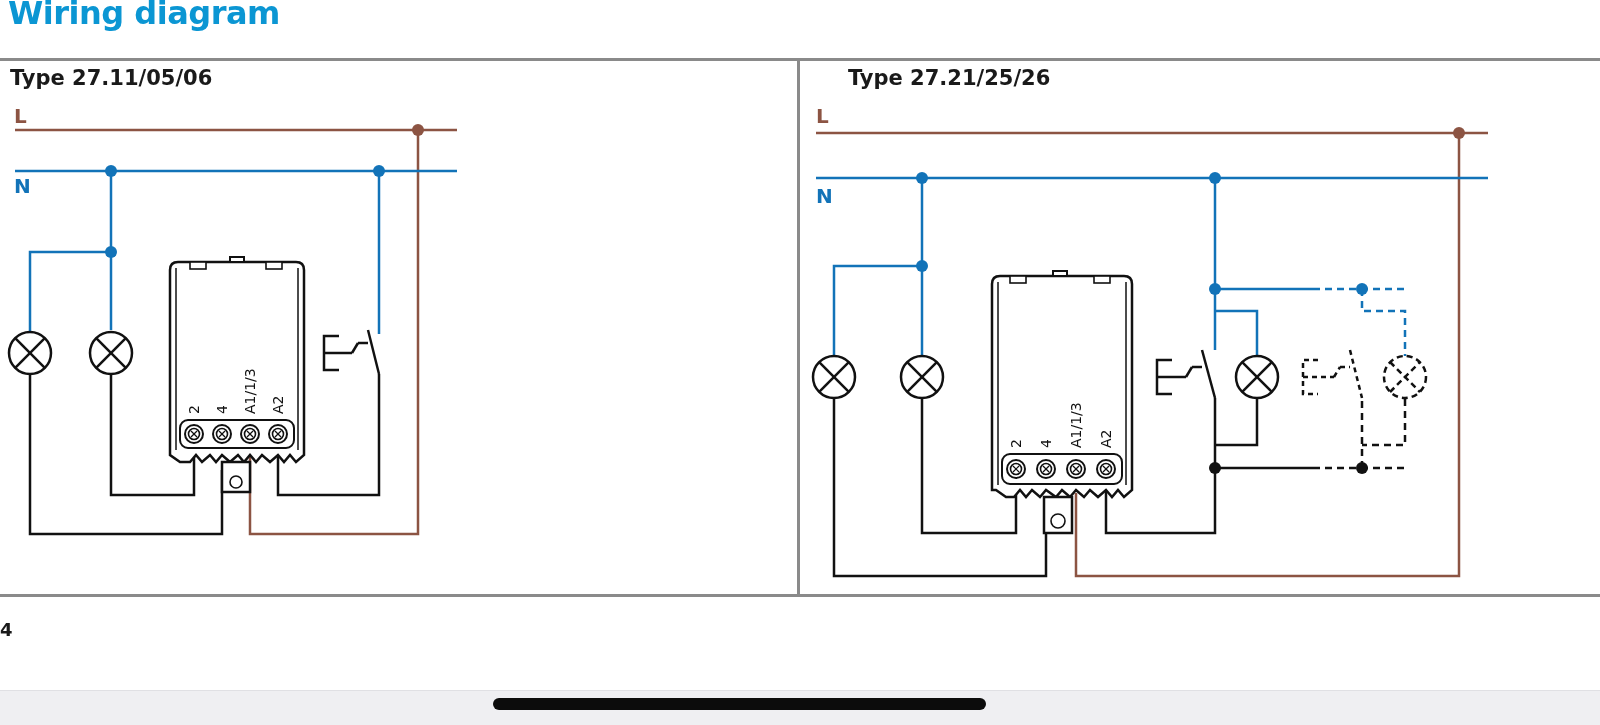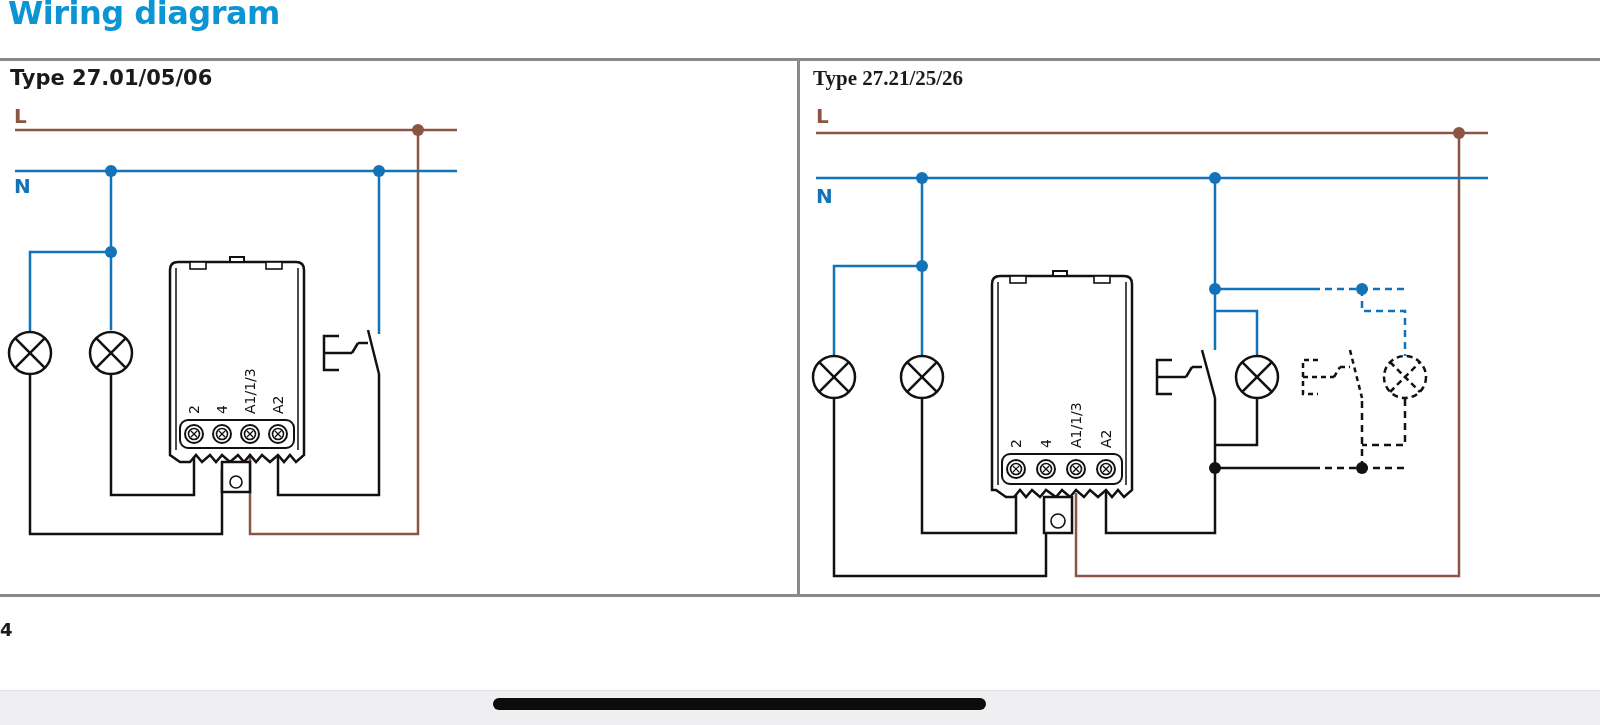--- a/index.html
+++ b/index.html
@@ -34,22 +34,22 @@
     .term { font-family: "DejaVu Sans", "Liberation Sans", sans-serif; font-size: 14px; fill: #111; }
   </style>
 </head>
 <body>
 
 <div class="page-title">Wiring diagram</div>
 <div class="rule" style="left:0;top:58px;width:1600px;height:3px;"></div>
 <div class="rule" style="left:797px;top:60px;width:3px;height:536px;"></div>
 <div class="rule" style="left:0;top:594px;width:1600px;height:3px;"></div>
 
-<div class="panel-title" style="left:10px;top:66px;">Type 27.01/05/06</div>
-<div class="panel-title" style="left:813px;top:66px;font-family:Liberation Serif, serif;">Type 27.21/25/26</div>
+<div class="panel-title" style="left:10px;top:66px;">Type 27.11/05/06</div>
+<div class="panel-title" style="left:848px;top:66px;">Type 27.21/25/26</div>
 
 <svg class="diagram" width="1600" height="725" viewBox="0 0 1600 725">
   <defs>
     <g id="lamp">
       <circle cx="0" cy="0" r="21" fill="#fff" stroke="#111" stroke-width="2.5"></circle>
       <line x1="-14.8" y1="-14.8" x2="14.8" y2="14.8" stroke="#111" stroke-width="2.5"></line>
       <line x1="-14.8" y1="14.8" x2="14.8" y2="-14.8" stroke="#111" stroke-width="2.5"></line>
     </g>
     <g id="screw">
       <circle cx="0" cy="0" r="9" fill="#fff" stroke="#111" stroke-width="2"></circle>

